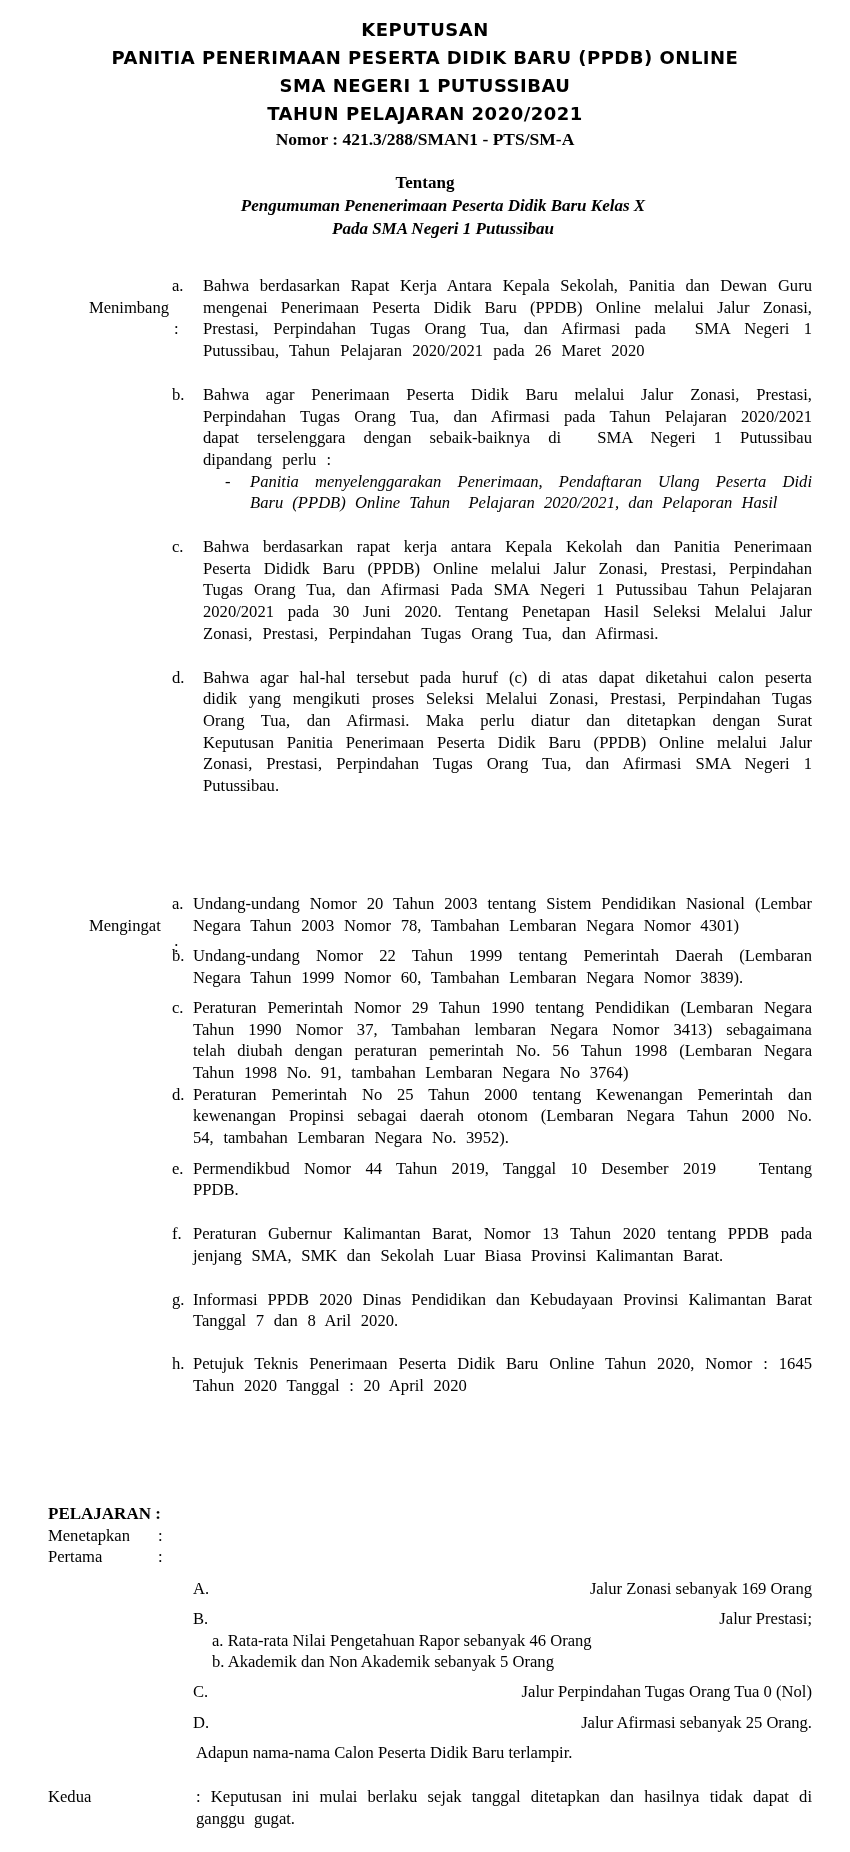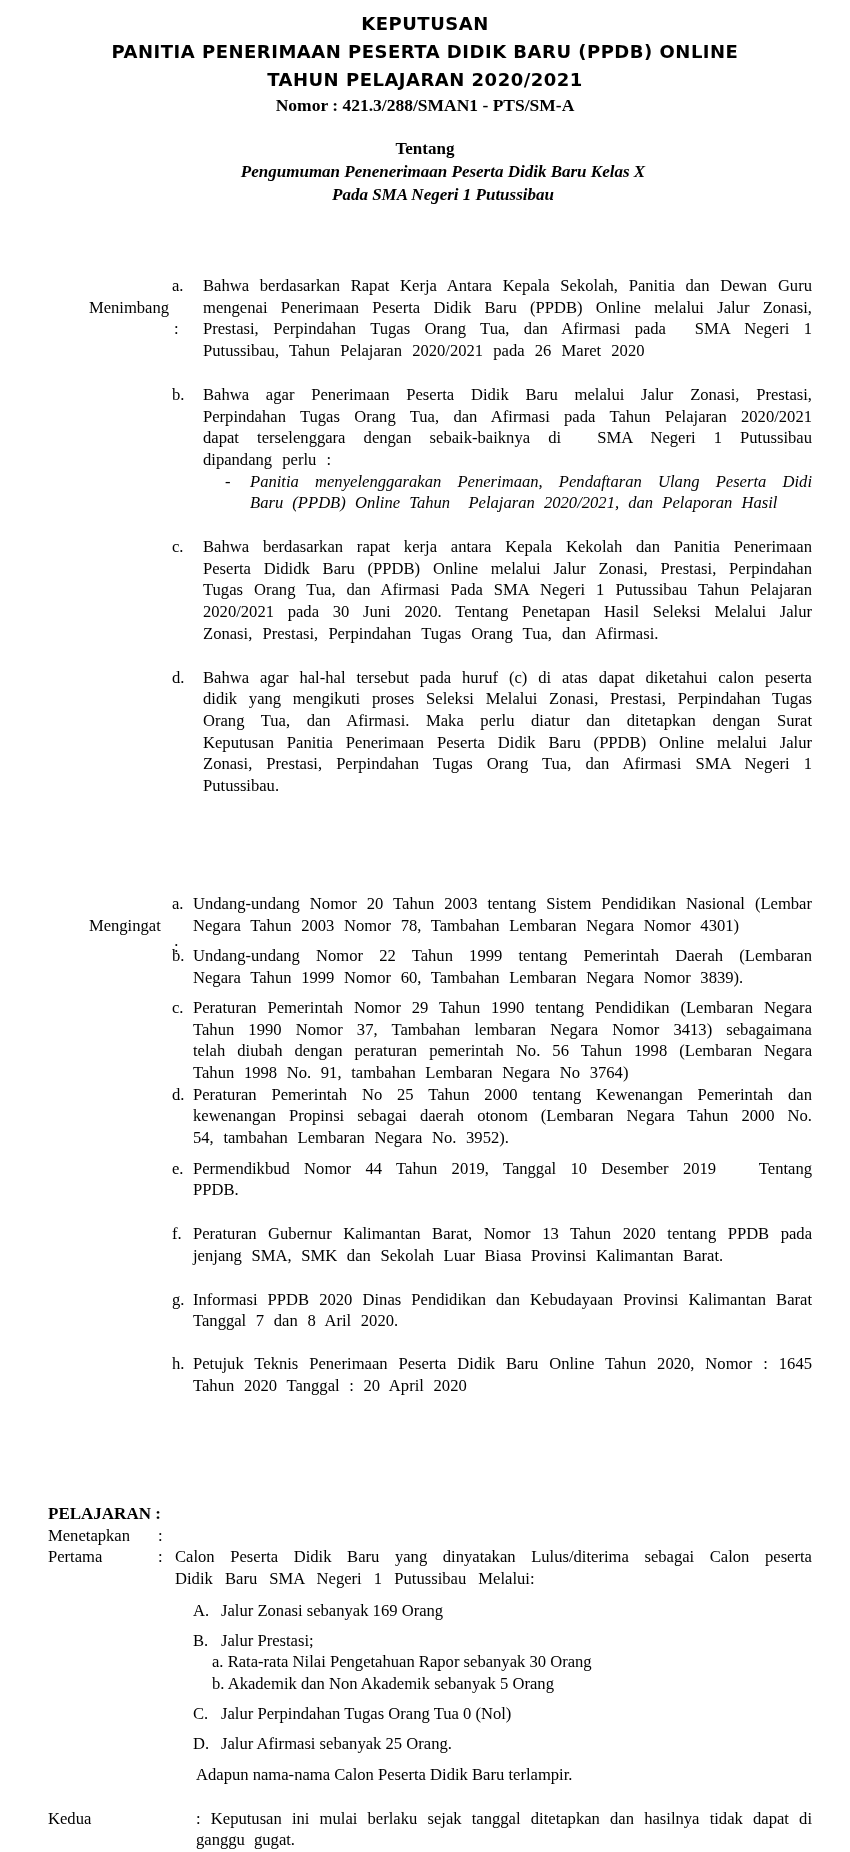--- a/index.html
+++ b/index.html
@@ -5,21 +5,21 @@
   html,body{margin:0;padding:0;background:#ffffff;}
   .page{
     position:relative;
     width:850px;height:1852px;
     background:#ffffff;color:#000;
     overflow:hidden;
     font-family:"Liberation Serif","DejaVu Serif",serif;
     font-size:16.6px;line-height:21.7px;
   }
   
-  .doc-header{position:absolute;top:10px;left:0;right:0;text-align:center;}
+  .doc-header{position:absolute;top:16px;left:0;right:0;text-align:center;}
   .doc-title div{
     font-family:"DejaVu Sans","Liberation Sans",sans-serif;
     font-weight:bold;font-size:18px;line-height:28px;letter-spacing:.5px;
   }
   .nomor{font-weight:bold;font-size:17.5px;line-height:22px;}
   .tentang{font-weight:bold;font-size:17px;line-height:22px;margin-top:22px;}
   .subject div{font-weight:bold;font-style:italic;font-size:17px;line-height:23px;margin-left:36px;}
   
   .sec{position:absolute;left:48px;right:38px;}
   .sec-menimbang{top:275px;}
@@ -43,36 +43,37 @@
   .mem-heading{font-weight:bold;font-size:17px;}
   .dec-row{display:flex;}
   .dec-label{flex:none;width:110px;}
   .dec-colon{flex:none;width:17px;}
   .dec-body{flex:1;}
   .dec-body.intro{word-spacing:8px;}
   .dec-row.kedua .dec-label{width:148px;}
   .dec-row.kedua .dec-body{word-spacing:5px;}
   .pt{display:flex;margin-left:145px;}
   .pt .mk{flex:none;width:28px;}
-  .pt .tx{flex:1;}
+  .pt .tx{flex:1;text-align:right;}
   .pt-sub{margin-left:164px;}
   .closing{margin-left:148px;}
   
   .mt8{margin-top:8px;}  .mt9{margin-top:9px;}  .mt10{margin-top:10px;}
   .mt21{margin-top:21px;}.mt22{margin-top:22px;}
 </style>
 </head>
 <body>
 
 <div class="page">
 
   <div class="doc-header">
     <div class="doc-title">
       <div>KEPUTUSAN</div>
       <div>PANITIA PENERIMAAN PESERTA DIDIK BARU (PPDB) ONLINE</div>
+      <div>SMA NEGERI 1 PUTUSSIBAU</div>
       <div>TAHUN PELAJARAN 2020/2021</div>
     </div>
     <div class="nomor">Nomor : 421.3/288/SMAN1 - PTS/SM-A</div>
     <div class="tentang">Tentang</div>
     <div class="subject">
       <div>Pengumuman Penenerimaan Peserta Didik Baru Kelas X</div>
       <div>Pada SMA Negeri 1 Putussibau</div>
     </div>
   </div>
 
@@ -146,32 +147,31 @@
     <div class="mem-heading">PELAJARAN :</div>
 
     <div class="dec-row">
       <span class="dec-label">Menetapkan</span>
       <span class="dec-colon">:</span>
     </div>
 
     <div class="dec-row">
       <span class="dec-label">Pertama</span>
       <span class="dec-colon">:</span>
-      <span class="dec-body intro jtext">Calon Peserta Didik Baru yang dinyatakan Lulus/diterima sebagai Calon peserta Didik Baru SMA Negeri 1 Putussibau Melalui:</span>
     </div>
 
     <div class="pt mt10">
       <span class="mk">A.</span>
       <span class="tx">Jalur Zonasi sebanyak 169 Orang</span>
     </div>
     <div class="pt mt8">
       <span class="mk">B.</span>
       <span class="tx">Jalur Prestasi;</span>
     </div>
-    <div class="pt-sub">a. Rata-rata Nilai Pengetahuan Rapor sebanyak 30 Orang</div>
+    <div class="pt-sub">a. Rata-rata Nilai Pengetahuan Rapor sebanyak 46 Orang</div>
     <div class="pt-sub">b. Akademik dan Non Akademik sebanyak 5 Orang</div>
     <div class="pt mt8">
       <span class="mk">C.</span>
       <span class="tx">Jalur Perpindahan Tugas Orang Tua 0 (Nol)</span>
     </div>
     <div class="pt mt9">
       <span class="mk">D.</span>
       <span class="tx">Jalur Afirmasi sebanyak 25 Orang.</span>
     </div>
 

